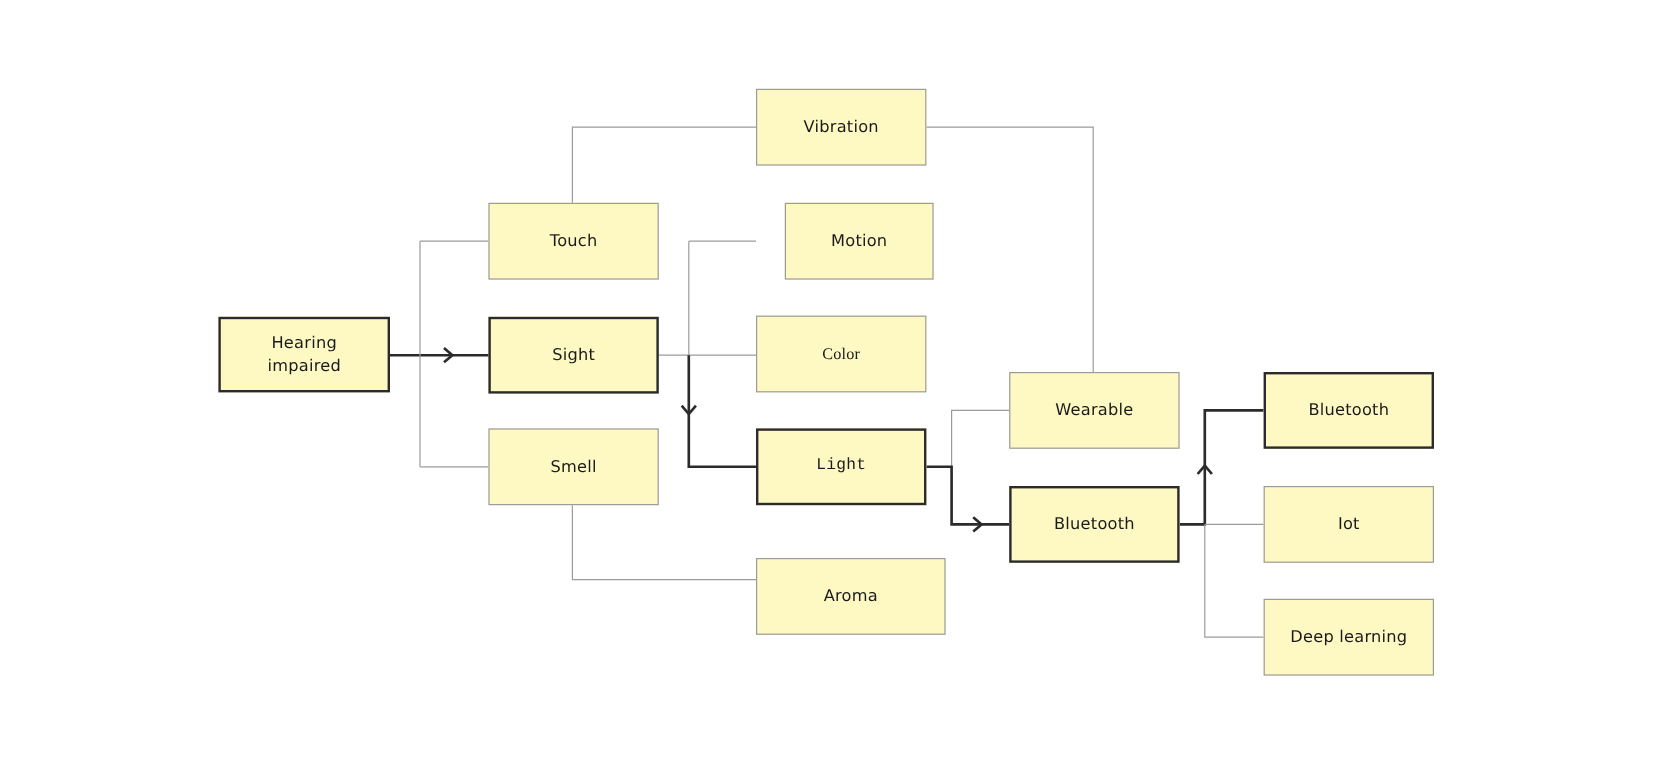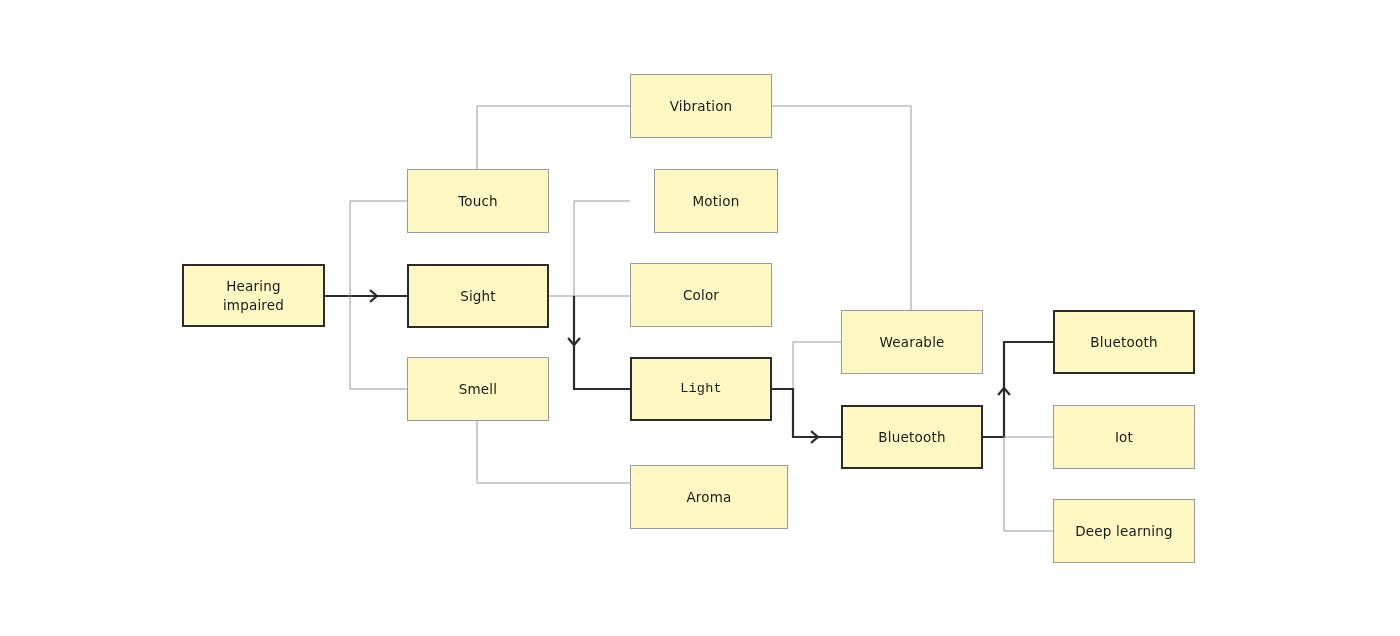--- a/index.html
+++ b/index.html
@@ -71,21 +71,21 @@
       <path d="M 998.05 395 L 1004 388 L 1009.95 395" fill="none" stroke="#2b2b2b" stroke-width="2.2" stroke-linecap="butt" stroke-linejoin="miter"></path>
     </svg>
   <div id="nodes">
       <div class="node bold" style="left: 182px; top: 264px; width: 143px; height: 63px;"><span>Hearing
 impaired</span></div>
       <div class="node thin" style="left: 407px; top: 169px; width: 142px; height: 64px;"><span>Touch</span></div>
       <div class="node bold" style="left: 407px; top: 264px; width: 142px; height: 64px;"><span>Sight</span></div>
       <div class="node thin" style="left: 407px; top: 357px; width: 142px; height: 64px;"><span>Smell</span></div>
       <div class="node thin" style="left: 630px; top: 74px; width: 142px; height: 64px;"><span>Vibration</span></div>
       <div class="node thin" style="left: 630px; top: 169px; width: 124px; height: 64px; margin-left: 24px;"><span>Motion</span></div>
-      <div class="node thin" style="left: 630px; top: 263px; width: 142px; height: 64px;"><span>Color</span></div>
+      <div class="node thin" style="left: 630px; top: 263px; width: 142px; height: 64px; font-family: Liberation Serif, serif;"><span>Color</span></div>
       <div class="node bold" style="left: 630px; top: 357px; width: 142px; height: 64px; font-family: Liberation Mono, monospace;"><span>Light</span></div>
       <div class="node thin" style="left: 630px; top: 465px; width: 158px; height: 64px;"><span>Aroma</span></div>
       <div class="node thin" style="left: 841px; top: 310px; width: 142px; height: 64px;"><span>Wearable</span></div>
       <div class="node bold" style="left: 841px; top: 405px; width: 142px; height: 64px;"><span>Bluetooth</span></div>
       <div class="node bold" style="left: 1053px; top: 310px; width: 142px; height: 64px; text-align: center;"><span>Bluetooth</span></div>
       <div class="node thin" style="left: 1053px; top: 405px; width: 142px; height: 64px;"><span>Iot</span></div>
       <div class="node thin" style="left: 1053px; top: 499px; width: 142px; height: 64px; text-align: right;"><span>Deep learning</span></div>
     </div>
 </div>
 

